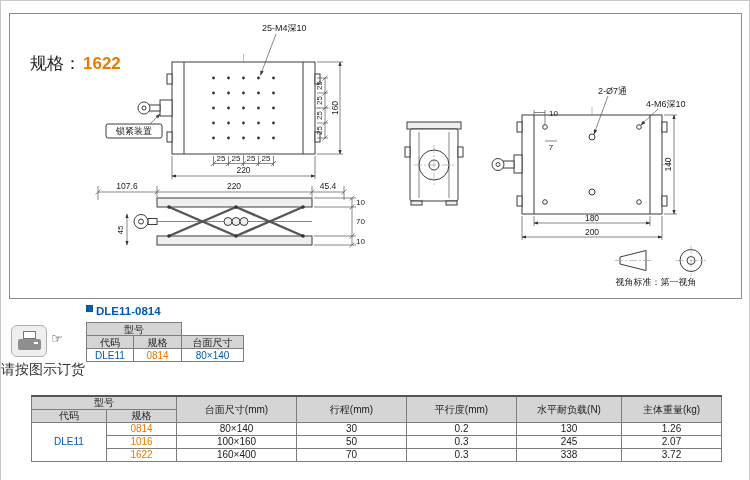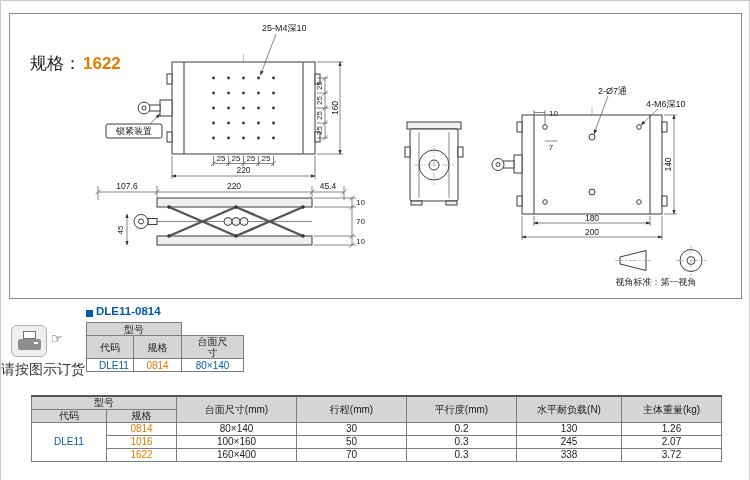--- a/index.html
+++ b/index.html
@@ -26,32 +26,32 @@
   .thk{stroke:#555;stroke-width:2.4;fill:none}
   .thin{stroke:#555;stroke-width:0.7;fill:none}
   .cl{stroke:#999;stroke-width:0.6;fill:none;stroke-dasharray:8 2 2 2}
   .dim{font-size:8.5px;fill:#222}
   .dims{font-size:8px;fill:#222}
   .note{font-size:9px;fill:#222}
   .dot{fill:#333}
 
   
   .order-title{position:absolute;left:85px;top:304px;font-size:11.5px;font-weight:bold;
-    color:var(--brand_blue);display:flex;align-items:flex-end}
+    color:var(--brand_blue);display:flex;align-items:flex-start}
   .order-title .sq{display:inline-block;width:7px;height:7px;background:var(--brand_blue);margin-right:3px}
   .fax-icon{position:absolute;left:10px;top:324px;width:36px;height:32px;background:#efefef;
     border:1px solid #b0b0b0;border-radius:6px}
   .fax-paper{position:absolute;left:11px;top:5px;width:13px;height:8px;background:#fff;border:1px solid #777}
   .fax-body{position:absolute;left:6px;top:13px;width:23px;height:11px;background:#8e8e8e;border-radius:2px}
   .fax-body::after{content:"";position:absolute;right:3px;top:3px;width:4px;height:2px;background:#fff}
   .hand{position:absolute;left:50px;top:330px;font-size:13px;color:#444}
   .order-note{position:absolute;left:0px;top:360px;width:84px;text-align:center;font-size:14px;color:#333}
 
   table{border-collapse:collapse;table-layout:fixed}
-  td{border:1px solid #7d7d7d;text-align:center;font-size:10px;height:13px;padding:0 12px;
+  td{border:1px solid #7d7d7d;text-align:center;font-size:10px;height:13px;padding:0 2px;
     vertical-align:middle;line-height:1.1}
   .hd{background:var(--header_gray);color:#1a1a1a}
   .tblue{color:var(--brand_blue);font-weight:normal}
   .torange{color:var(--accent_orange);font-weight:normal}
   .ghost{border:none;background:transparent}
 
   .mini{position:absolute;left:85px;top:321px;width:157px}
   .spec-tbl{position:absolute;left:30px;top:394px;width:690px;border-top:2px solid #555}
 </style>
 </head>

